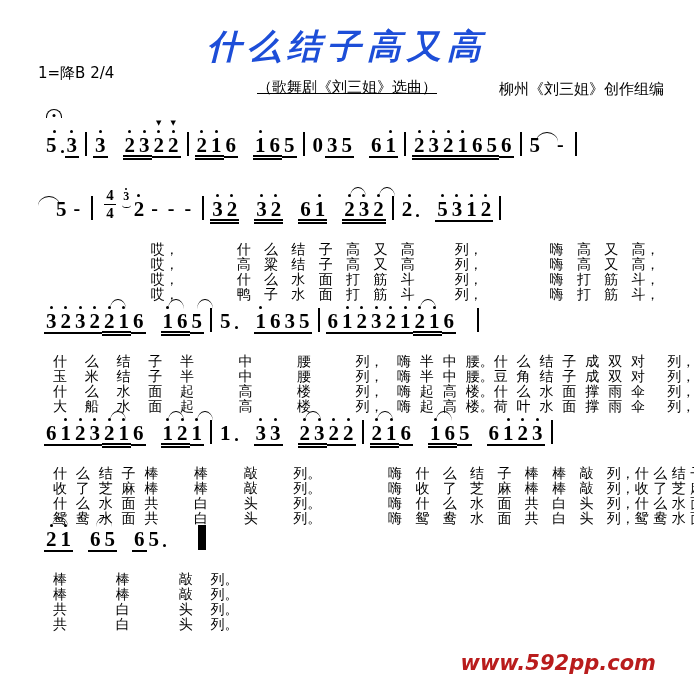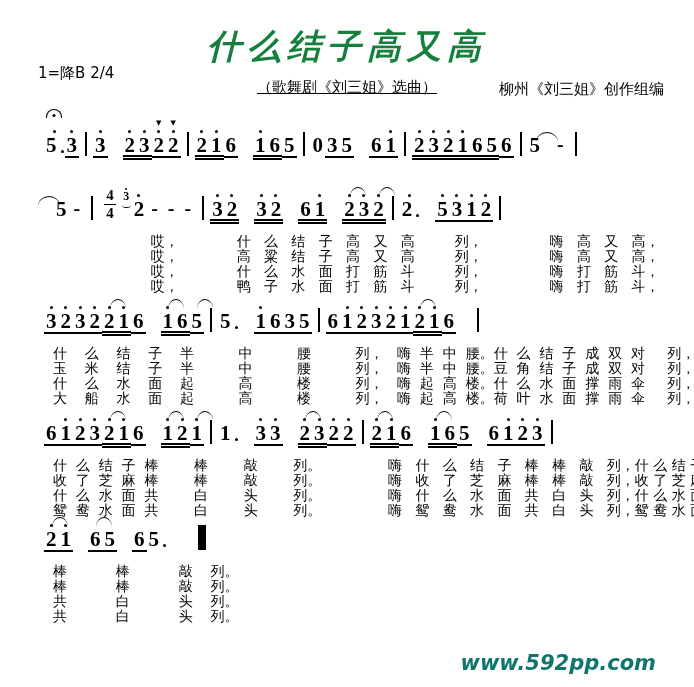--- a/index.html
+++ b/index.html
@@ -39,29 +39,29 @@
   .ts span:last-child{border-top:1.6px solid #000;padding:0 2px;}
   .grace{display:flex;flex-direction:column;align-items:center;margin:0 1px 16px;}
   .ghd{width:2px;height:2px;border-radius:50%;background:#000;margin-bottom:1px;}
   .gd{font-size:12px;font-weight:700;line-height:10px;}
   .garc{width:9px;height:5px;border-bottom:1.3px solid #000;border-radius:0 0 50% 50%;margin-top:1px;}
   .fm{position:absolute;top:-13px;left:50%;transform:translateX(-50%);
       width:14px;height:8px;border:1.6px solid #000;border-bottom:none;
       border-radius:8px 8px 0 0;}
   .fm::after{content:"";position:absolute;left:50%;bottom:1px;transform:translateX(-50%);
       width:3px;height:3px;border-radius:50%;background:#000;}
-  .lyrics{margin-top:10px;font-family:"DejaVu Sans",sans-serif;font-size:14px;
+  .lyrics{margin-top:18px;font-family:"DejaVu Sans",sans-serif;font-size:14px;
           line-height:15px;white-space:pre;}
   .watermark{position:absolute;right:38px;bottom:12px;font-size:21px;font-weight:bold;
              font-style:italic;color:#3d3d3d;font-family:"DejaVu Sans",sans-serif;}
 </style>
 </head>
 <body>
 
-<div class="title" style="color: #15803d;">什么结子高又高</div>
+<div class="title" style="color: #1d4ed8;">什么结子高又高</div>
 <div class="key">1=降B 2/4</div>
 <div class="subtitle">（歌舞剧《刘三姐》选曲）</div>
 <div class="attr">柳州《刘三姐》创作组编</div>
 
 <div id="score">
     <div class="line sys0">
       <div class="notes">
         <div class="tok">
           <span class="fm"></span>
           <span class="hd"></span>
@@ -699,13 +699,13 @@
             <span class="aug"></span>
           </span>
         </div>
         <div class="spx"></div>
         <div class="endbar"></div>
       </div>
       <div class="lyrics"><div>  棒           棒           敲    列。</div><div>  棒           棒           敲    列。</div><div>  共           白           头    列。</div><div>  共           白           头    列。</div></div>
     </div>
   </div>
 
-<div class="watermark" style="color: #0f766e;">www.592pp.com</div>
+<div class="watermark" style="color: #b91c1c;">www.592pp.com</div>
 
 </body></html>

